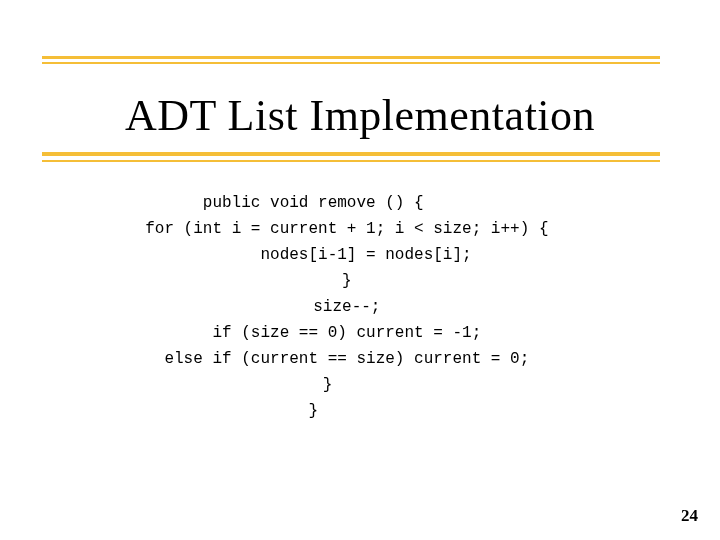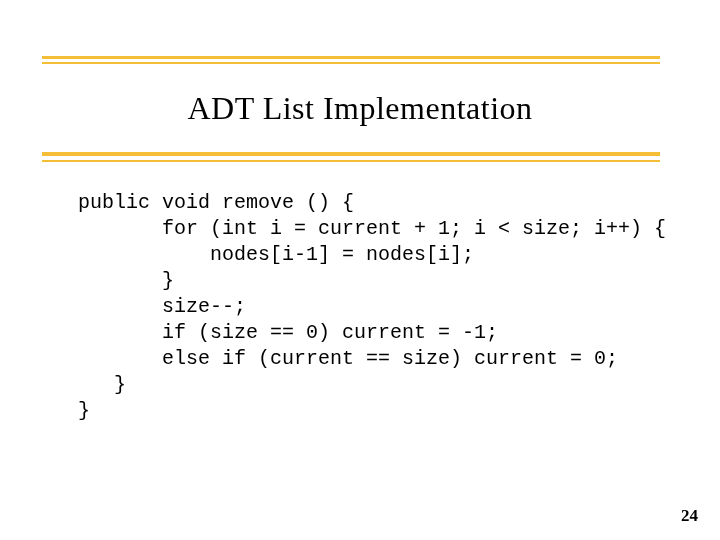--- a/index.html
+++ b/index.html
@@ -35,21 +35,21 @@
     position: absolute;
     left: 0; right: 0; top: 10px;
     height: 2px;
     background: #f5be37;
   }
   .title {
     position: absolute;
     left: 0; right: 0;
     top: 90px;
     text-align: center;
-    font-size: 32px;
+    font-size: 44px;
     font-weight: 400;
     letter-spacing: 0.5px;
   }
   .deco-mid {
     position: absolute;
     left: 42px;
     right: 60px;
     top: 148px;
     height: 20px;
   }
@@ -63,23 +63,24 @@
     position: absolute;
     left: 0; right: 0; top: 12px;
     height: 2px;
     background: #f5be37;
   }
   .code {
     position: absolute;
     left: 78px;
     top: 190px;
     font-family: "Courier New", Courier, monospace;
-    font-size: 20px;
+    font-size: 16px;
     line-height: 26px;
     white-space: pre;
+    text-align: center;
   }
   .slide-number {
     position: absolute;
     right: 22px;
     bottom: 14px;
     font-size: 17px;
     font-weight: bold;
   }
 </style>
 </head>

